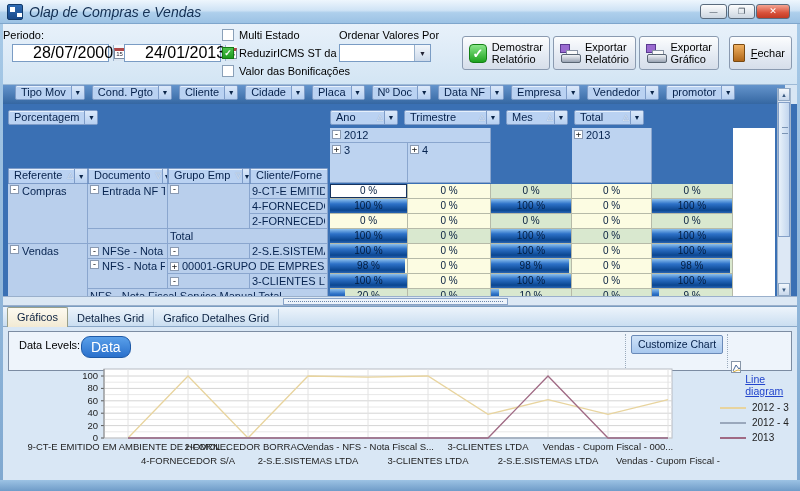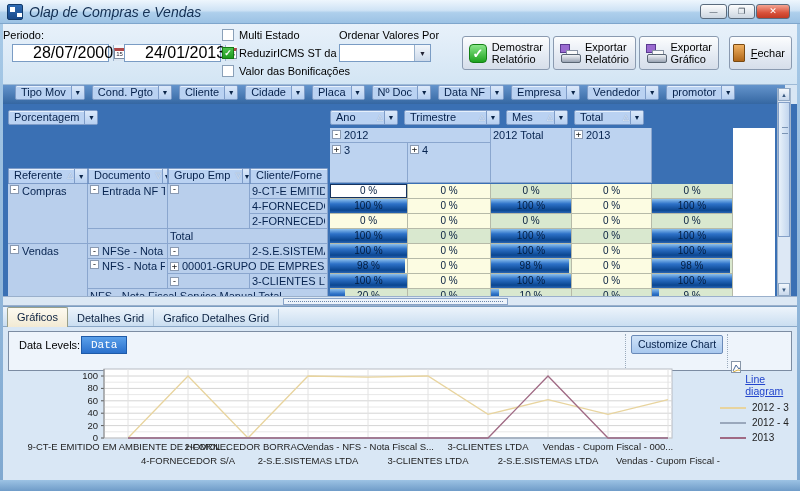--- a/index.html
+++ b/index.html
@@ -89,22 +89,22 @@
   #hscroll{position:absolute;left:0;top:272px;width:794px;height:10px;background:#dce8f4;border-top:1px solid #9ab0cc;border-bottom:1px solid #9ab0cc;}
   #hthumb{position:absolute;left:280px;top:1px;width:225px;height:7px;background:#eef4fb;border:1px solid #8aa4c8;}
   #hthumb:after{content:"";position:absolute;left:4px;right:4px;top:2px;border-top:1px dotted #6a84a8;}
   
   #bottom{position:absolute;left:0;top:282px;width:794px;height:174px;background:#d9e7f5;border-top:1px solid #7a9cc0;}
   #tabbar{position:absolute;left:0;top:0;width:794px;height:20px;background:linear-gradient(#edf4fb,#cadef1);border-bottom:1px solid #8aa8c8;display:flex;align-items:flex-end;padding-left:4px;}
   .tab{font-size:11px;color:#0a2040;padding:3px 9px 2px 9px;border-right:1px solid #aec4da;}
   .tab.active{background:linear-gradient(#fdfaf0,#f2ead4);border:1px solid #9aa08a;border-bottom:none;border-radius:2px 2px 0 0;margin-bottom:-1px;padding-bottom:4px;}
   #dlbox{position:absolute;left:5px;top:24px;width:784px;height:40px;background:#eef4fb;border:1px solid #7c8ca2;}
   #dl-label{position:absolute;left:10px;top:7px;font-size:11px;color:#000;}
-  #dl-chip{position:absolute;left:72px;top:4px;padding:2px 9px;font-size:11px;color:#fff;border-radius:0;
-    background:linear-gradient(#5aa0ea,#2a70cc);border:1px solid #1e5aa8;font-family:Liberation Mono, monospace;}
+  #dl-chip{position:absolute;left:72px;top:4px;padding:2px 9px;font-size:14px;color:#fff;border-radius:9px;
+    background:linear-gradient(#5aa0ea,#2a70cc);border:1px solid #1e5aa8;}
   #customize-btn{position:absolute;left:622px;top:3px;width:92px;height:19px;background:linear-gradient(#cfe2f8,#a8c8ee);border:1px solid #6a8ab8;border-radius:2px;font-size:10.5px;color:#05204a;text-align:center;line-height:17px;}
   #dlbox .sep{position:absolute;top:2px;bottom:2px;border-left:1px dotted #9aaabc;}
   #linediagram{position:absolute;left:722px;top:4px;display:flex;align-items:center;gap:4px;}
   #linediagram .txt{font-size:10.5px;color:#2244cc;text-decoration:underline;margin-top:37px;}
   #chart-wrap{position:absolute;left:0;top:50px;width:794px;height:124px;}
   #legend{position:absolute;left:717px;top:93px;}
   .legrow{display:flex;align-items:center;gap:6px;height:15px;}
   .legline{width:26px;border-top:2px solid #000;}
   .legtxt{font-size:10px;color:#222;white-space:nowrap;text-align:center;}
   
@@ -258,23 +258,20 @@
             <span class="flab" style="flex: 1 1 0%;">Total</span>
             <span class="sortglyph">△</span>
             <span class="fdrop">▼</span>
           </div>
         </div>
 
       <div id="col-headers">
         <div class="hcell" style="grid-row:1;grid-column:1 / span 2;">
           <span class="exp">-</span>
           <span>2012</span>
-        </div>
-        <div class="hcell" style="grid-row:1 / span 2;grid-column:3;">
-          <span>2012 Total</span>
         </div>
         <div class="hcell" style="grid-row:1 / span 2;grid-column:4;">
           <span class="exp">+</span>
           <span>2013</span>
         </div>
         <div class="hcell" style="grid-row:2;grid-column:1;">
           <span class="exp">+</span>
           <span>3</span>
         </div>
         <div class="hcell" style="grid-row:2;grid-column:2;">

